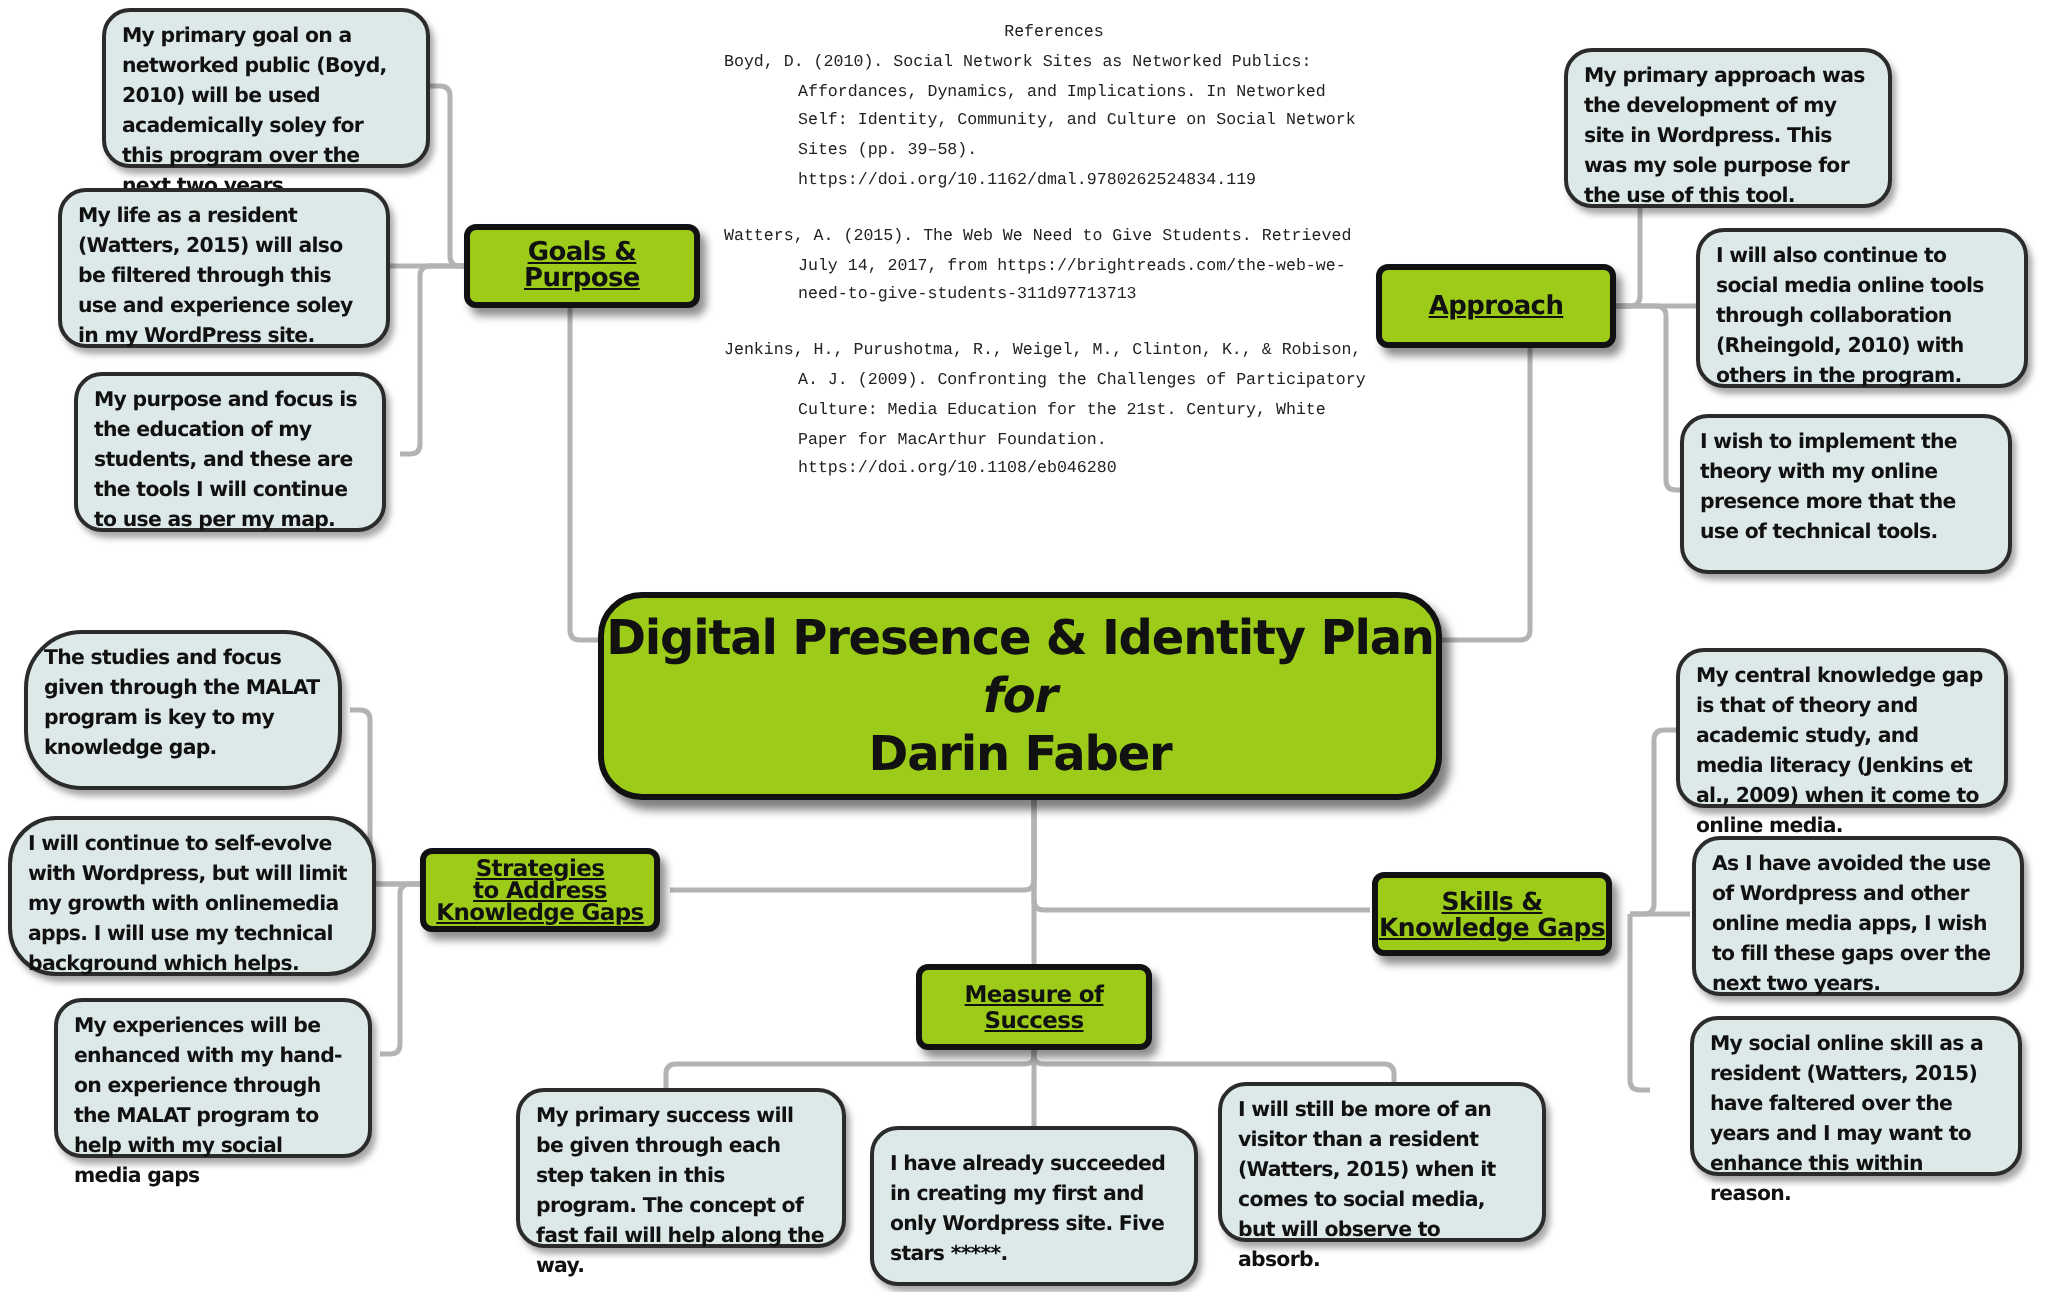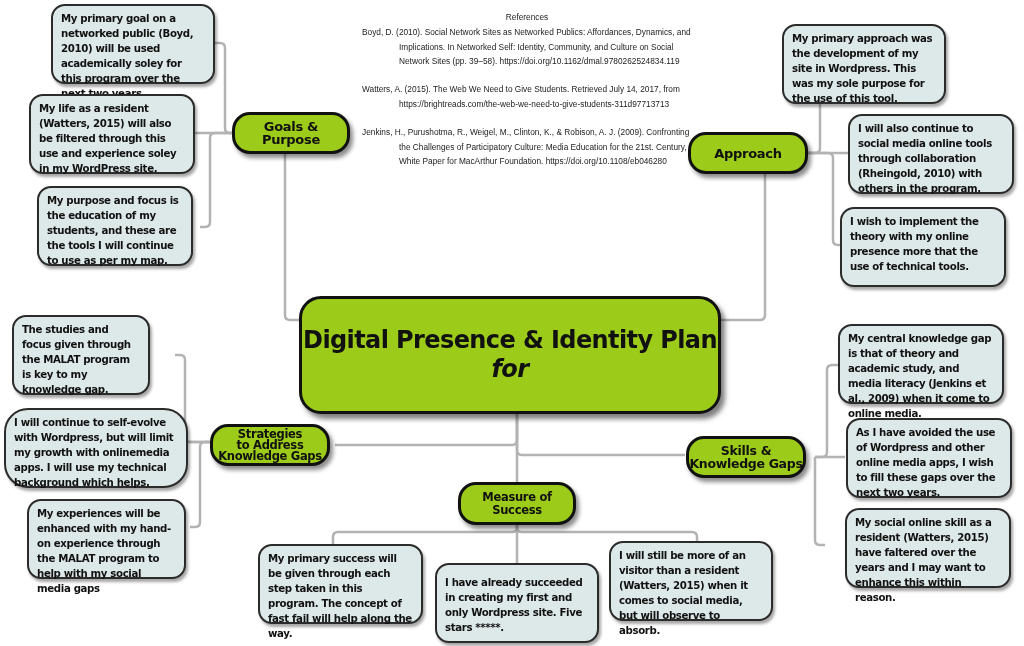--- a/index.html
+++ b/index.html
@@ -5,32 +5,32 @@
   html, body { margin: 0; padding: 0; }
   body { width: 1024px; height: 646px; position: relative; background: #ffffff; overflow: hidden;
          font-family: "DejaVu Sans", sans-serif; }
   #connectors { position: absolute; left: 0; top: 0; width: 1024px; height: 646px; z-index: 0; }
   #connectors path { fill: none; stroke: #b3b3b3; stroke-width: 2.5; }
   .node { position: absolute; box-sizing: border-box; z-index: 2; }
   .leaf { background: #dde8e8; border: 2px solid #2b2b2b; border-radius: 14px;
           font-weight: bold; font-size: 10.2px; line-height: 15px; color: #111;
           padding: 5px 8px; box-shadow: 2px 3px 3px rgba(0,0,0,0.35);
           font-family: "DejaVu Sans", sans-serif; letter-spacing: -0.35px; }
-  .hub { background: #9ccb19; border: 3px solid #111; border-radius: 18px;
+  .hub { background: #9ccb19; border: 3px solid #111; border-radius: 6px;
          font-weight: bold; color: #111; text-align: center;
          display: flex; flex-direction: column; align-items: center; justify-content: center;
          box-shadow: 3px 4px 4px rgba(0,0,0,0.45); font-size: 12.5px; line-height: 13px;
-         letter-spacing: -0.3px; }
+         letter-spacing: -0.3px; text-decoration: underline; }
   .central { background: #9ccb19; border: 3px solid #111; border-radius: 22px;
              font-weight: bold; color: #111; text-align: center;
              display: flex; flex-direction: column; align-items: center; justify-content: center;
              box-shadow: 4px 5px 5px rgba(0,0,0,0.5); font-size: 24px; line-height: 29px;
              letter-spacing: -0.6px; }
   .central .for { font-style: italic; }
-  .refs { position: absolute; z-index: 1; font-family: Liberation Sans, sans-serif;
+  .refs { position: absolute; z-index: 1; font-family: Liberation Mono, monospace;
           font-size: 8.3px; line-height: 14.8px; color: #222; }
   .refs .ref-title { text-align: center; }
   .refs .ref { padding-left: 37px; text-indent: -37px; margin-bottom: 13px; }
 </style>
 </head>
 <body>
 
 <svg id="connectors" xmlns="http://www.w3.org/2000/svg">
 
   <path d="M300,320 H290 Q285,320 285,315 V150"></path>
@@ -62,23 +62,24 @@
   <path d="M517,525 V528 Q517,532 522,532 H692 Q697,532 697,537 V542"></path>
 </svg>
 
 <div class="refs" style="left:362px; top:10px; width:330px;">
   <div class="ref-title">References</div>
   <div class="ref">Boyd, D. (2010). Social Network Sites as Networked Publics: Affordances, Dynamics, and Implications. In Networked Self: Identity, Community, and Culture on Social Network Sites (pp. 39–58). https://doi.org/10.1162/dmal.9780262524834.119</div>
   <div class="ref">Watters, A. (2015). The Web We Need to Give Students. Retrieved July 14, 2017, from https://brightreads.com/the-web-we-need-to-give-students-311d97713713</div>
   <div class="ref">Jenkins, H., Purushotma, R., Weigel, M., Clinton, K., &amp; Robison, A. J. (2009). Confronting the Challenges of Participatory Culture: Media Education for the 21st. Century, White Paper for MacArthur Foundation. https://doi.org/10.1108/eb046280</div>
 </div>
 
-<div class="node central" style="left:299px; top:296px; width:422px; height:118px;text-align:center;">
+<div class="node central" style="left:299px; top:296px; width:422px; height:104px;text-align:center;">
   <div>Digital Presence &amp; Identity Plan</div>
   <div class="for">for</div>
+  <div>Darin Faber</div>
 </div>
 
 <div class="node hub" style="left:232px; top:112px; width:118px; height:42px; font-size:13px;">
   <div>Goals &amp; Purpose</div>
 </div>
 <div class="node leaf" style="left:51px; top:4px; width:164px; height:80px;">
   <span>My primary goal on a networked public (Boyd, 2010) will be used academically soley for this program over the next two years.</span>
 </div>
 <div class="node leaf" style="left:29px; top:94px; width:166px; height:80px;">
   <span>My life as a resident (Watters, 2015) will also be filtered through this use and experience soley in my WordPress site.</span>
@@ -98,21 +99,21 @@
 </div>
 <div class="node leaf" style="left:840px; top:207px; width:166px; height:80px;">
   <span>I wish to implement the theory with my online presence more that the use of technical tools.</span>
 </div>
 
 <div class="node hub" style="left:210px; top:424px; width:120px; height:42px; font-size:11.5px; line-height:11px;">
   <div>Strategies</div>
   <div>to Address</div>
   <div>Knowledge Gaps</div>
 </div>
-<div class="node leaf" style="left:12px; top:315px; width:138px; height:80px;">
+<div class="node leaf" style="left:12px; top:315px; width:159px; height:80px;border-radius:29px;">
   <span>The studies and focus given through the  MALAT program is key to my knowledge gap.</span>
 </div>
 <div class="node leaf" style="left:4px; top:408px; width:184px; height:80px;border-radius:24px;">
   <span>I will continue to self-evolve with Wordpress, but will limit my growth with onlinemedia apps. I will use my technical background which helps.</span>
 </div>
 <div class="node leaf" style="left:27px; top:499px; width:159px; height:80px;">
   <span>My experiences will be enhanced with my hand-on experience through the MALAT program to help with my social media gaps</span>
 </div>
 
 <div class="node hub" style="left:686px; top:436px; width:120px; height:42px; font-size:12.5px;">

